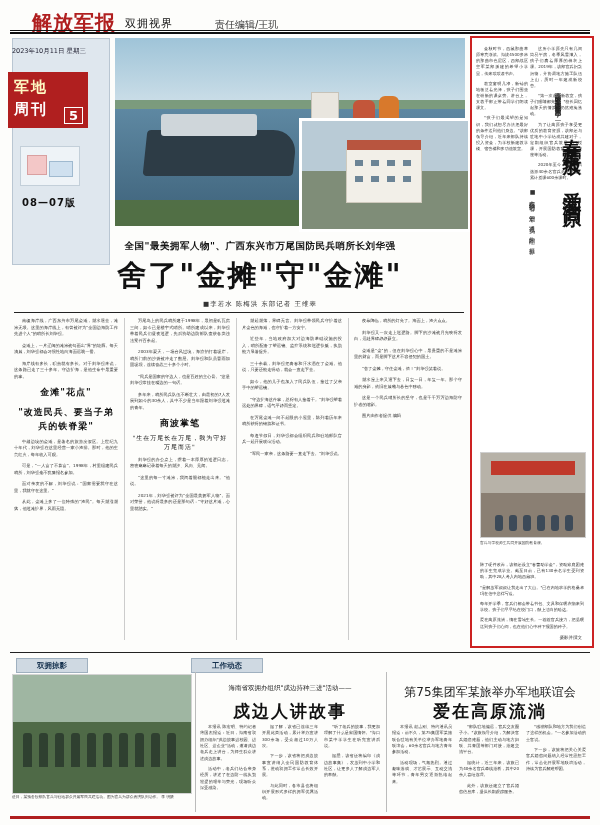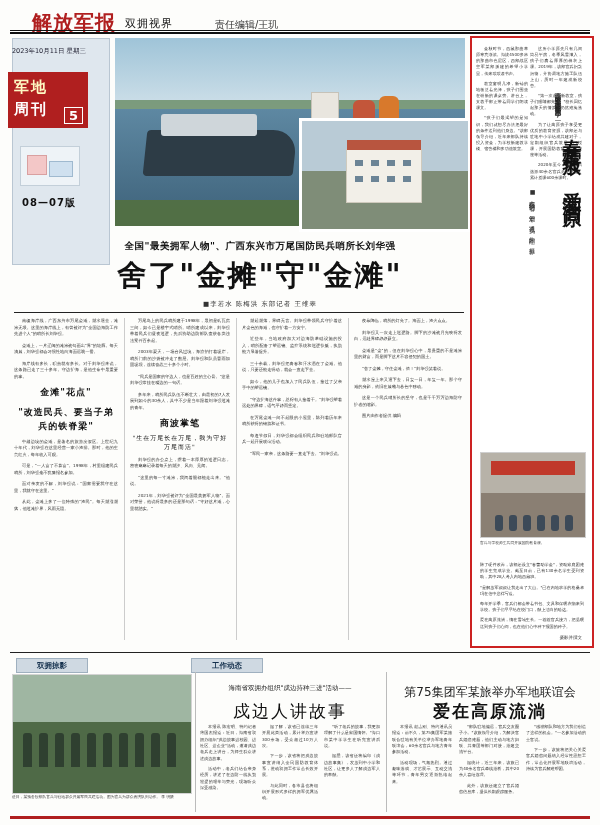--- a/index.html
+++ b/index.html
@@ -203,21 +203,21 @@
   .bot-photo .bground{position:absolute;left:0;top:40%;width:100%;height:60%;background:#4f6a47;}
   .bot-photo .row{position:absolute;top:52px;left:0;width:100%;height:40px;}
   .bot-photo .sol{position:absolute;bottom:0;width:9px;height:34px;background:#2f4030;border-radius:3px 3px 0 0;}
   .bot-cap{
     position:absolute;left:12px;top:794px;width:178px;
     font-size:3.8px;line-height:1.5;color:#444;text-align:justify;
   }
 
   .mid-title{
     position:absolute;left:200px;top:700px;width:180px;text-align:center;
-    font-family:"DejaVu Serif",serif;font-weight:normal;font-size:17px;color:#111;letter-spacing:2px;
+    font-family:"DejaVu Serif",serif;font-weight:bold;font-size:17px;color:#111;letter-spacing:2px;
   }
   .mid-kicker{
     position:absolute;left:200px;top:684px;width:180px;text-align:center;
     font-size:6.5px;color:#222;
   }
   .mid-cols{position:absolute;left:200px;top:724px;width:180px;height:90px;}
   .mid-col{position:absolute;top:0;width:56px;height:90px;font-size:4.1px;line-height:1.55;color:#333;text-align:justify;}
   .mid-col p{margin:0 0 4px 0;text-indent:8px;}
 
   .right-title{

